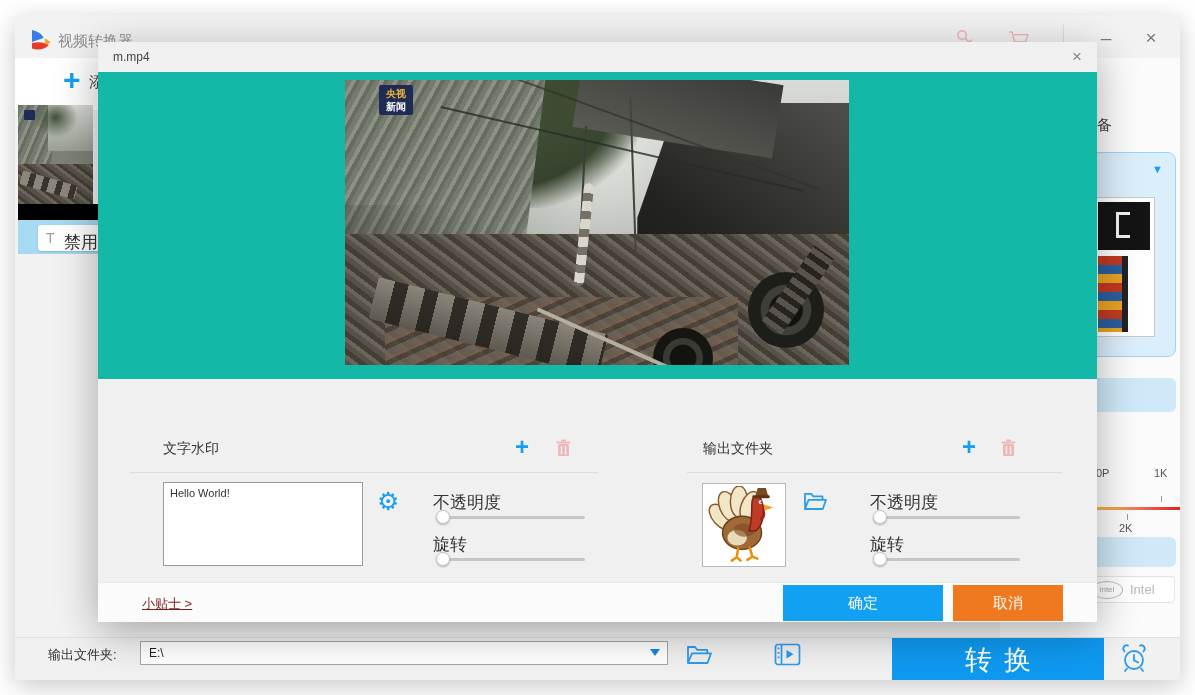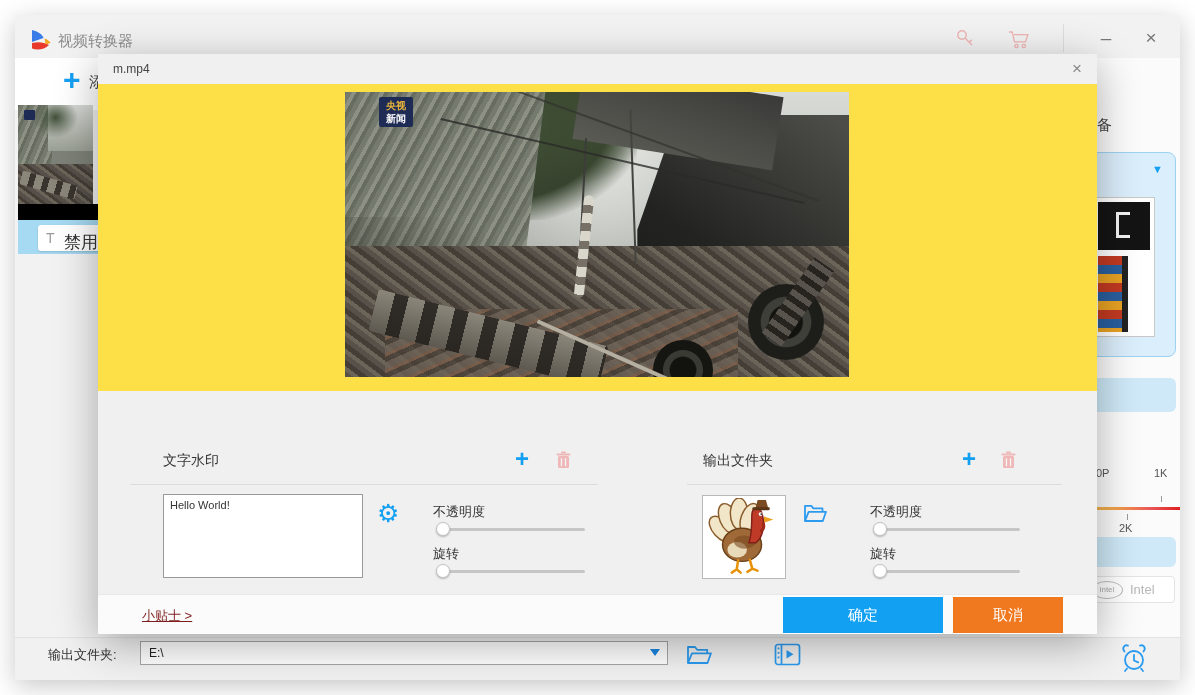--- a/index.html
+++ b/index.html
@@ -56,25 +56,25 @@
   .out-label { left:33px; top:8px; font-size:13px; color:#333; }
   .combo { left:125px; top:3px; width:528px; height:24px; background:#fff; border:1px solid #a6a6a6; }
   .combo-text { left:8px; top:4px; font-size:12px; color:#222; }
   .combo-arrow { right:7px; top:7px; width:0; height:0; border-left:5px solid transparent;
     border-right:5px solid transparent; border-top:7px solid #1b86e0; }
   .convert-btn { left:877px; top:0px; width:212px; height:43px; background:#0f99f0; border:none;
     color:#fff; font-size:27px; letter-spacing:12px; text-indent:12px; cursor:pointer;
     font-family:"Liberation Serif","DejaVu Serif",serif; }
 
   
-  #dialog { left:98px; top:54px; width:999px; height:580px; background:#f0f0f0;
+  #dialog { left:98px; top:42px; width:999px; height:580px; background:#f0f0f0;
     box-shadow:0 10px 40px rgba(0,0,0,.32); }
   .dlg-title { left:15px; top:8px; font-size:12px; color:#444; }
   .dlg-close { left:968px; top:5px; width:22px; font-size:17px; color:#888; text-align:center; cursor:pointer; }
-  .video-area { left:0; top:30px; width:999px; height:307px; background:#fde047; }
+  .video-area { left:0; top:30px; width:999px; height:307px; background:#14b8a6; }
   .video-frame { left:247px; top:8px; width:504px; height:285px; background:#8d928b; overflow:hidden; }
 
   
   .vs { position:absolute; }
   .vs-sky { right:0; top:0; width:64%; height:60%; background:linear-gradient(180deg,#d9dbd7,#adb1ab); }
   .vs-haze { left:28%; top:-5%; width:46%; height:75%;
     background:radial-gradient(ellipse at 50% 25%, rgba(232,234,230,.95), rgba(232,234,230,0) 70%); }
   .vs-trees { left:13%; top:-10%; width:45%; height:55%;
     background:radial-gradient(ellipse at 35% 35%, #48563c, #36422d 58%, rgba(54,66,45,0) 76%); }
   .vs-trees2 { left:34%; top:-6%; width:26%; height:38%;
@@ -126,21 +126,21 @@
   .seek-handle { left:0; top:1px; width:12px; height:12px; background:#fff; border-radius:50%; }
 
   
   .settings { left:0; top:372px; width:999px; height:168px; background:#f0f0f0; }
   .wm-title { font-size:14px; color:#333; }
   .wm-plus { font-size:24px; font-weight:bold; color:#14a0f2; line-height:22px; cursor:pointer; }
   .wm-divider { height:1px; background:#dcdcdc; }
   .wm-textarea { left:65px; top:68px; width:200px; height:84px; background:#fff; border:1px solid #999;
     font-size:11px; color:#333; padding:4px 6px; resize:none; font-family:"Liberation Sans","DejaVu Sans",sans-serif; }
   .gear { font-size:25px; color:#14a0f2; line-height:24px; cursor:pointer; }
-  .sl-label { font-size:13px; color:#333; }
+  .sl-label { font-size:17px; color:#333; }
   .slider { height:14px; cursor:pointer; }
   .slider .track { position:absolute; left:0; right:0; top:6px; height:3px; background:#c6c6c6; border-radius:2px; }
   .slider .handle { position:absolute; left:-1px; top:0; width:14px; height:14px; background:#fff;
     border:1px solid #c4c4c4; border-radius:50%; box-shadow:0 1px 2px rgba(0,0,0,.25); }
   .img-box { left:604px; top:69px; width:84px; height:84px; background:#fff; border:1px solid #b8b8b8;
     display:flex; align-items:center; justify-content:center; cursor:pointer; }
 
   
   .dlg-footer { left:0; top:540px; width:999px; height:40px; background:#fbfbfb; border-top:1px solid #e8e8e8; }
   .tips-link { left:44px; top:12px; font-size:13px; color:#7f1d1d; text-decoration:underline; cursor:pointer; }
@@ -246,20 +246,21 @@
       <div class="abs" style="left:759px;top:5px;">
         <svg width="27" height="23" viewBox="0 0 27 23" fill="none" stroke="#2b9bf0" stroke-width="1.7">
           <rect x="1.5" y="1.5" width="24" height="20" rx="2.5"></rect>
           <path d="M7.5 1.5 V21.5"></path>
           <rect x="3.6" y="4.5" width="1.8" height="1.8" fill="#2b9bf0" stroke="none"></rect>
           <rect x="3.6" y="9" width="1.8" height="1.8" fill="#2b9bf0" stroke="none"></rect>
           <rect x="3.6" y="13.5" width="1.8" height="1.8" fill="#2b9bf0" stroke="none"></rect>
           <path d="M12.5 7 L19.5 11.3 L12.5 15.6 Z" fill="#2b9bf0" stroke="none"></path>
         </svg>
       </div>
+      <button class="abs convert-btn">转换</button>
       <div class="abs" style="left:1103px;top:5px;">
         <svg width="32" height="30" viewBox="0 0 32 30" fill="none" stroke="#2b9bf0" stroke-width="1.8" stroke-linecap="round">
           <circle cx="16" cy="17" r="9"></circle>
           <path d="M16 12 v5.5 l4.2 1.8"></path>
           <path d="M6.5 8.5 C3.5 5 6.5 1.2 10 2.6"></path>
           <path d="M25.5 8.5 C28.5 5 25.5 1.2 22 2.6"></path>
           <path d="M9 25.5 L7 28 M23 25.5 L25 28"></path>
         </svg>
       </div>
     </div>

